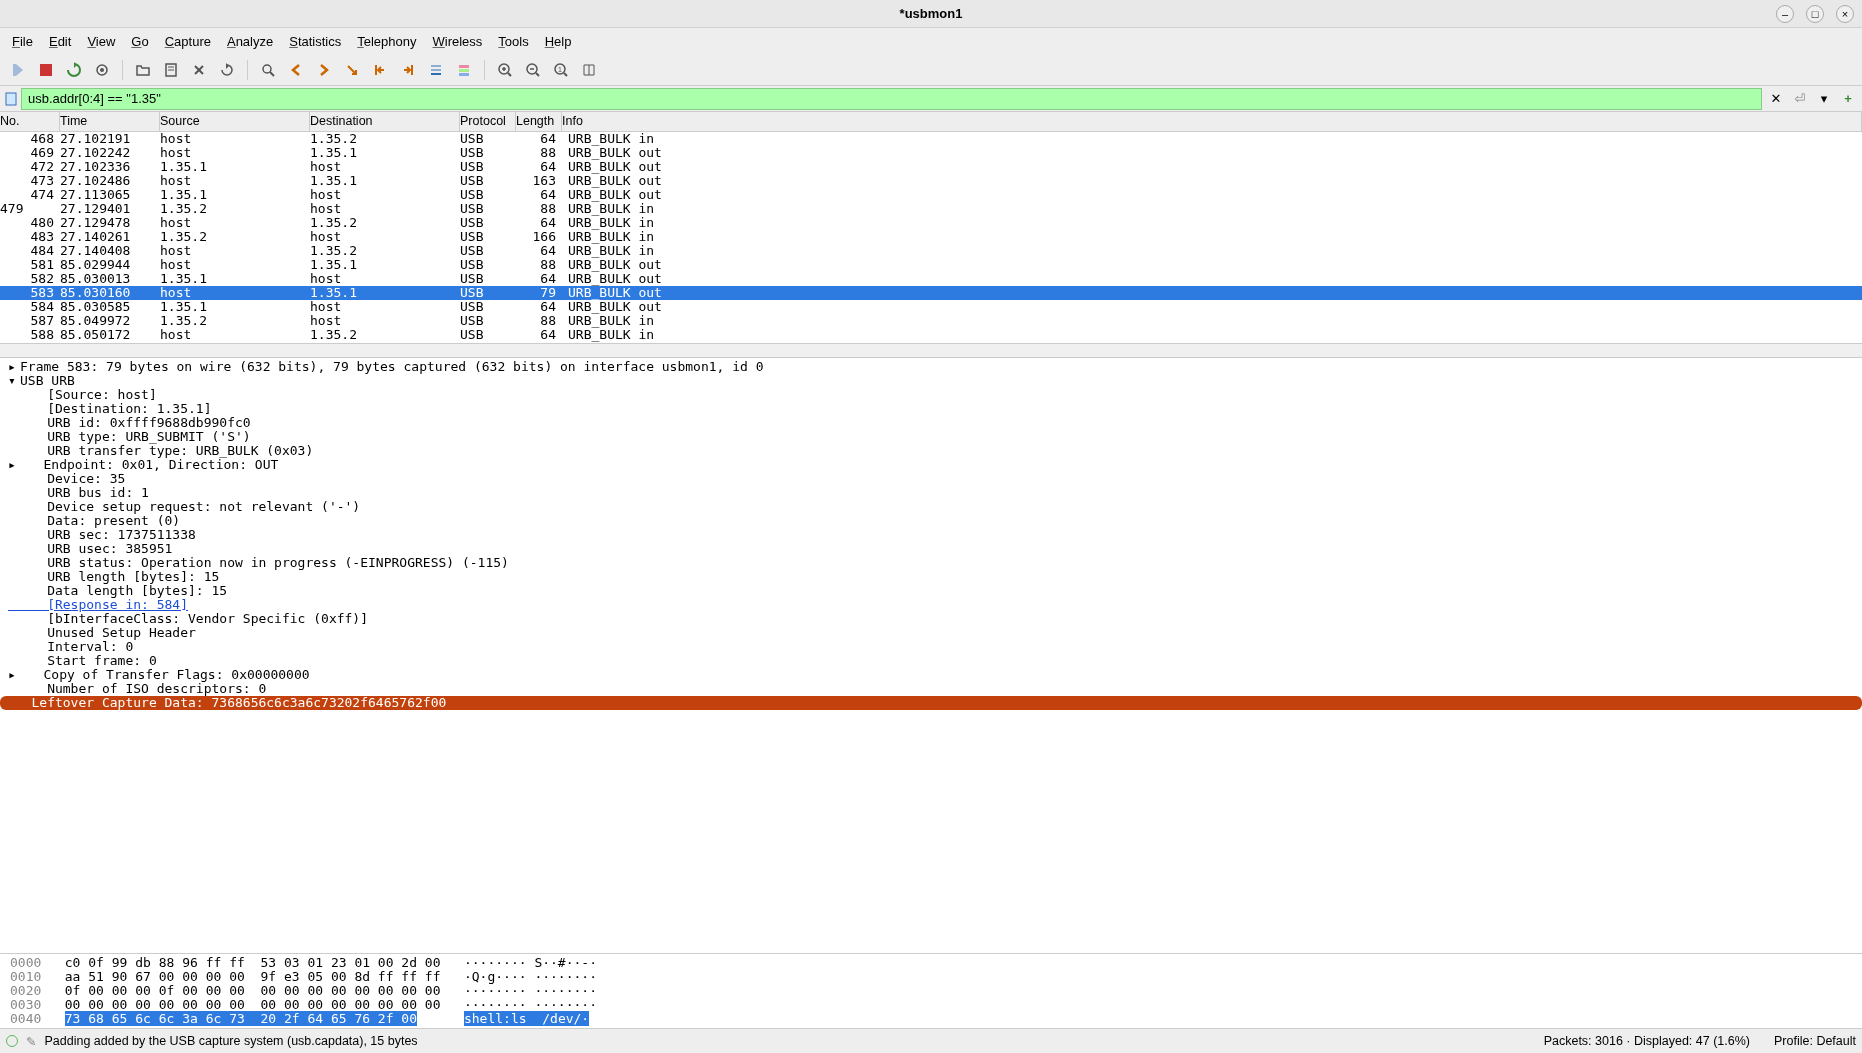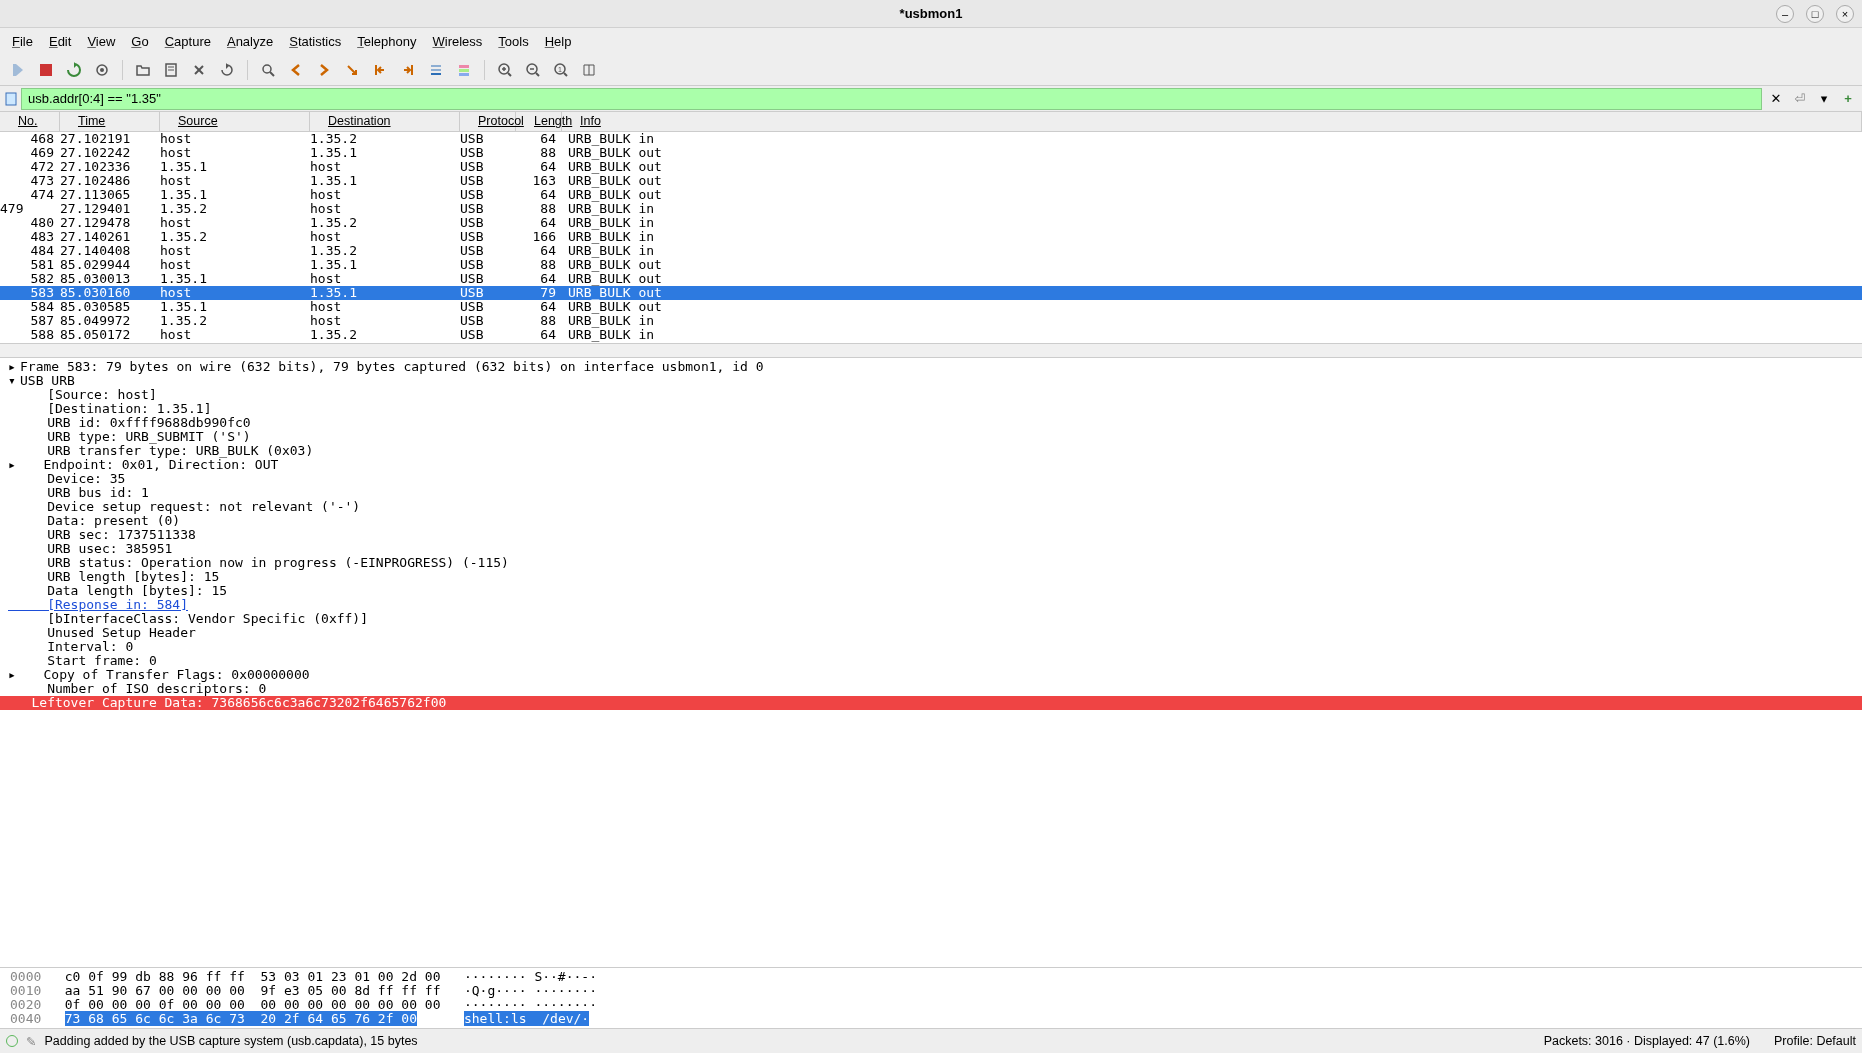--- a/index.html
+++ b/index.html
@@ -119,24 +119,23 @@
   flex-direction: column;
 }
 .pl-header {
   background: #eeeeee;
   height: 20px;
   display: flex;
   border-bottom: 1px solid #ccc;
   font-size: 12.5px;
 }
 .pl-header-cell {
-  padding: 2px 18px;
+  padding: 2px 0;
   border-right: 1px solid #ccc;
   user-select: none;
-  text-decoration: underline;
 }
 .pl-body {
   flex: 1;
   overflow-y: auto;
   overflow-x: auto;
   font-family: "DejaVu Sans Mono", monospace;
   font-size: 13px;
 }
 .pl-row {
   display: flex;
@@ -170,21 +169,21 @@
   display: inline-block;
   width: 12px;
 }
 .detail-line.expanded::before {
   content: "▾ ";
   display: inline-block;
   width: 12px;
 }
 .detail-line.leaf { padding-left: 8px; }
 .detail-line.link { color: #1d4ed8; text-decoration: underline; cursor: pointer; }
-.detail-line.selected { background: #ef4444; color: #fff; }
+.detail-line.selected { background: #c2410c; color: #fff; border-radius: 6px; }
 .hex-pane {
   flex: 0 0 auto;
   background: #fff;
   font-family: "DejaVu Sans Mono", monospace;
   font-size: 13px;
   line-height: 14px;
   padding: 2px 10px;
   border-bottom: 1px solid #ccc;
 }
 .hex-row { white-space: pre; }
@@ -564,20 +563,21 @@
     <div class="detail-line leaf">     Start frame: 0</div>
     <div class="detail-line expandable">   Copy of Transfer Flags: 0x00000000</div>
     <div class="detail-line leaf">     Number of ISO descriptors: 0</div>
     <div class="detail-line selected" style="padding-left: 8px;">   Leftover Capture Data: 7368656c6c3a6c73202f6465762f00</div>
   </div>
 
 <div class="hex-pane" id="hex-pane">
     <div class="hex-row"><span class="offset">0000</span>   c0 0f 99 db 88 96 ff ff  53 03 01 23 01 00 2d 00   ········ S··#··-·</div>
     <div class="hex-row"><span class="offset">0010</span>   aa 51 90 67 00 00 00 00  9f e3 05 00 8d ff ff ff   ·Q·g···· ········</div>
     <div class="hex-row"><span class="offset">0020</span>   0f 00 00 00 0f 00 00 00  00 00 00 00 00 00 00 00   ········ ········</div>
+    <div class="hex-row"><span class="offset">0030</span>   00 00 00 00 00 00 00 00  00 00 00 00 00 00 00 00   ········ ········</div>
     <div class="hex-row"><span class="offset">0040</span>   <span class="hex-hl">73 68 65 6c 6c 3a 6c 73  20 2f 64 65 76 2f 00</span>      <span class="hex-hl">shell:ls  /dev/·</span></div>
   </div>
 
 <div class="statusbar">
   <div class="status-left">
     <span class="sb-icon"></span>
     <span style="color:#888">✎</span>
     <span>Padding added by the USB capture system (usb.capdata), 15 bytes</span>
   </div>
   <div class="status-right">

